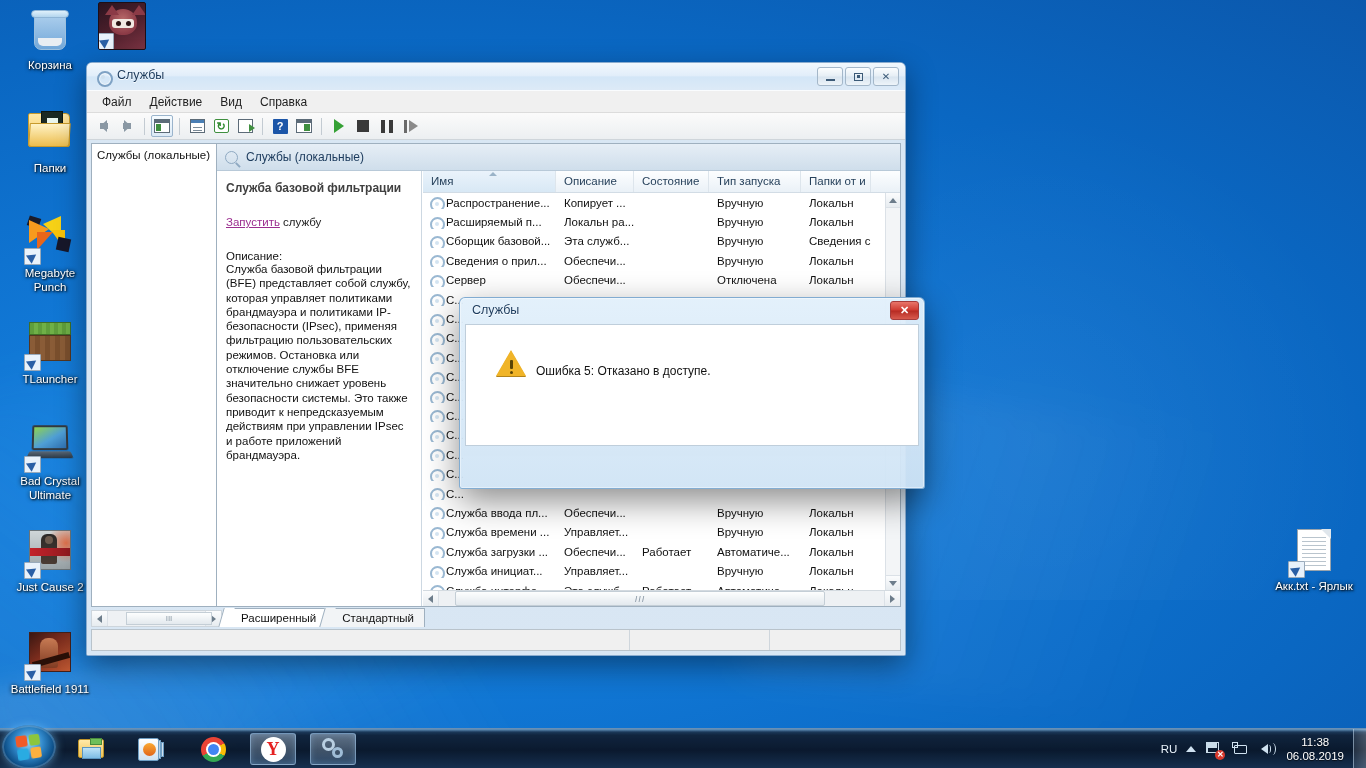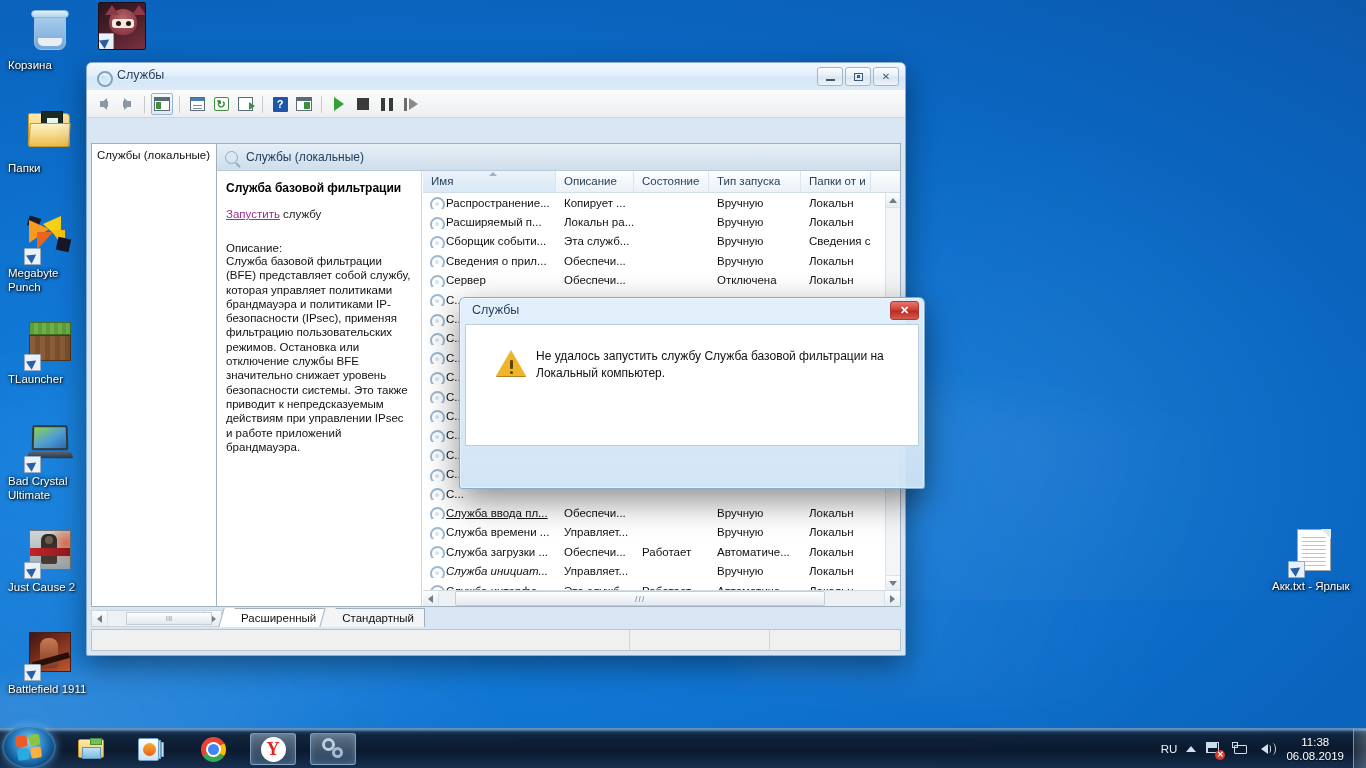--- a/index.html
+++ b/index.html
@@ -10,21 +10,21 @@
     position:relative;
   }
   
   .wp-streak{position:absolute;pointer-events:none;}
   .wp1{left:-60px;top:600px;width:900px;height:260px;background:linear-gradient(72deg,rgba(255,255,255,.14),rgba(255,255,255,0) 62%);transform:rotate(-13deg);filter:blur(10px);}
   .wp2{left:-80px;top:300px;width:700px;height:420px;background:linear-gradient(60deg,rgba(120,200,255,.16),rgba(255,255,255,0) 58%);filter:blur(22px);transform:rotate(-22deg);}
   .wp3{left:760px;top:420px;width:700px;height:300px;background:linear-gradient(100deg,rgba(255,255,255,.07),rgba(255,255,255,0) 60%);filter:blur(16px);transform:rotate(8deg);}
   .wp4{left:880px;top:80px;width:520px;height:520px;background:radial-gradient(circle at 30% 70%, rgba(255,255,255,.05), rgba(255,255,255,0) 65%);}
 
   
-  .desk-icon{position:absolute;width:84px;cursor:default;}
+  .desk-icon{position:absolute;width:84px;text-align:center;cursor:default;}
   .desk-icon .ico{width:48px;height:48px;margin:0 auto;position:relative;}
   .desk-icon .lbl{
     margin-top:3px;color:#fff;font-size:11.5px;line-height:13.5px;
     text-shadow:0 0 4px rgba(0,0,0,.95),1px 1px 2px rgba(0,0,0,.9);
     word-wrap:break-word;
   }
   .shortcut-arrow{
     position:absolute;left:-2px;bottom:-1px;width:17px;height:17px;background:#e9f2fb;
     border:1px solid #9ab;border-radius:1px;
   }
@@ -145,21 +145,21 @@
   .body-area{position:absolute;left:4px;right:4px;top:80px;bottom:48px;background:#fff;border:1px solid #9fb0bf;display:flex;}
   .tree-pane{width:125px;border-right:1px solid #9fb0bf;background:#fff;padding:4px 0 0 2px;}
   .tree-item{font-size:11.5px;color:#111;padding:1px 3px;}
   .right-pane{flex:1;display:flex;flex-direction:column;background:#fff;position:relative;}
   .rp-header{height:27px;background:linear-gradient(#e6eef6,#cfdeeb);border-bottom:1px solid #b8c9d8;display:flex;align-items:center;padding-left:8px;gap:8px;position:relative;}
   .rp-header .magn{width:13px;height:13px;border:1.7px solid #8fa9c2;border-radius:50%;position:relative;}
   .rp-header .magn:after{content:"";position:absolute;right:-4px;bottom:-3px;width:6px;height:1.8px;background:#8fa9c2;transform:rotate(45deg);}
   .rp-header .t{font-size:12px;color:#1b3a5c;}
   .rp-split{flex:1;display:flex;min-height:0;}
   .detail-pane{width:205px;padding:10px 8px 6px 9px;background:#fff;border-right:1px solid #cdd8e2;overflow:hidden;}
-  .det-title{font-size:12px;font-weight:bold;color:#000000;line-height:15px;margin-bottom:12px;}
+  .det-title{font-size:12px;font-weight:bold;color:#404040;line-height:15px;margin-bottom:20px;}
   .det-link{font-size:11.5px;color:#222;margin-bottom:22px;}
   .det-link a{color:#9b2d8f;text-decoration:underline;}
   .det-desc-label{font-size:11.5px;color:#111;}
   .det-desc{font-size:11.5px;color:#111;line-height:14.3px;}
 
   .list-pane{flex:1;display:flex;flex-direction:column;min-width:0;background:#fff;border-left:1px solid #fff;}
   .lv-head{height:22px;display:flex;background:linear-gradient(#fdfeff,#eaf1f7);border-bottom:1px solid #d2dce5;position:relative;}
   .lv-head .c{font-size:11.5px;color:#28425c;padding:4px 0 0 8px;border-right:1px solid #dde5ec;position:relative;overflow:hidden;white-space:nowrap;}
   .lv-head .c.sorted{background:linear-gradient(#eaf3fb,#d8e8f5);}
   .lv-head .sortarrow{position:absolute;left:50%;top:1px;width:0;height:0;border-left:4px solid transparent;border-right:4px solid transparent;border-bottom:4px solid #9ab3c8;}
@@ -419,20 +419,26 @@
             <i class="maxico">
               <i></i>
             </i>
           </div>
         <div class="wbtn">
             <span>✕</span>
           </div>
       </div>
     </div>
 
+    <div class="menubar">
+      <div>Файл</div>
+      <div>Действие</div>
+      <div>Вид</div>
+      <div>Справка</div>
+    </div>
 
     <div class="toolbar">
       <div class="tb">
           <span class="arw arw-l"></span>
         </div>
       <div class="tb">
           <span class="arw arw-r"></span>
         </div>
       <div class="tb-sep"></div>
       <div class="tb sel">
@@ -529,21 +535,21 @@
                       <span>Расширяемый п...</span>
                     </div>
                     <div class="cell" style="width: 78px;">Локальн ра...</div>
                     <div class="cell" style="width: 75px;"></div>
                     <div class="cell" style="width: 92px;">Вручную</div>
                     <div class="cell" style="width: 70px;">Локальн</div>
                   </div>
                   <div class="lv-row">
                     <div class="cell name" style="width: 133px;">
                       <span class="sgear"></span>
-                      <span>Сборщик событи...</span>
+                      <span>Сборщик базовой...</span>
                     </div>
                     <div class="cell" style="width: 78px;">Эта служб...</div>
                     <div class="cell" style="width: 75px;"></div>
                     <div class="cell" style="width: 92px;">Вручную</div>
                     <div class="cell" style="width: 70px;">Сведения с</div>
                   </div>
                   <div class="lv-row">
                     <div class="cell name" style="width: 133px;">
                       <span class="sgear"></span>
                       <span>Сведения о прил...</span>
@@ -667,21 +673,21 @@
                     <div class="cell name" style="width: 133px;">
                       <span class="sgear"></span>
                       <span>С...</span>
                     </div>
                     <div class="cell" style="width: 78px;"></div>
                     <div class="cell" style="width: 75px;"></div>
                     <div class="cell" style="width: 92px;"></div>
                     <div class="cell" style="width: 70px;"></div>
                   </div>
                   <div class="lv-row">
-                    <div class="cell name" style="width: 133px; text-decoration: underline;">
+                    <div class="cell name" style="width: 133px;">
                       <span class="sgear"></span>
                       <span>Служба ввода пл...</span>
                     </div>
                     <div class="cell" style="width: 78px;">Обеспечи...</div>
                     <div class="cell" style="width: 75px;"></div>
                     <div class="cell" style="width: 92px;">Вручную</div>
                     <div class="cell" style="width: 70px;">Локальн</div>
                   </div>
                   <div class="lv-row">
                     <div class="cell name" style="width: 133px;">
@@ -697,21 +703,21 @@
                     <div class="cell name" style="width: 133px;">
                       <span class="sgear"></span>
                       <span>Служба загрузки ...</span>
                     </div>
                     <div class="cell" style="width: 78px;">Обеспечи...</div>
                     <div class="cell" style="width: 75px;">Работает</div>
                     <div class="cell" style="width: 92px;">Автоматиче...</div>
                     <div class="cell" style="width: 70px;">Локальн</div>
                   </div>
                   <div class="lv-row">
-                    <div class="cell name" style="width: 133px; font-style: italic;">
+                    <div class="cell name" style="width: 133px;">
                       <span class="sgear"></span>
                       <span>Служба инициат...</span>
                     </div>
                     <div class="cell" style="width: 78px;">Управляет...</div>
                     <div class="cell" style="width: 75px;"></div>
                     <div class="cell" style="width: 92px;">Вручную</div>
                     <div class="cell" style="width: 70px;">Локальн</div>
                   </div>
                   <div class="lv-row">
                     <div class="cell name" style="width: 133px;">
@@ -785,21 +791,21 @@
         <span>✕</span>
       </div>
   </div>
   <div class="dlg-body"></div>
   <div class="dlg-icon">
     <div class="warn"></div>
       <div class="warn-b"></div>
       <div class="warn-d"></div>
   </div>
   <div class="dlg-text">
-    <div>Не удалось запустить службу Служба базовой фильтрации на Локальный компьютер.</div>
+    <div class="p2">Ошибка 5: Отказано в доступе.</div>
   </div>
 </div>
 
 <div class="taskbar">
   <div class="tb-glow"></div>
 
   <div class="startbtn">
     <div class="winlogo">
         <i></i>
         <i></i>

